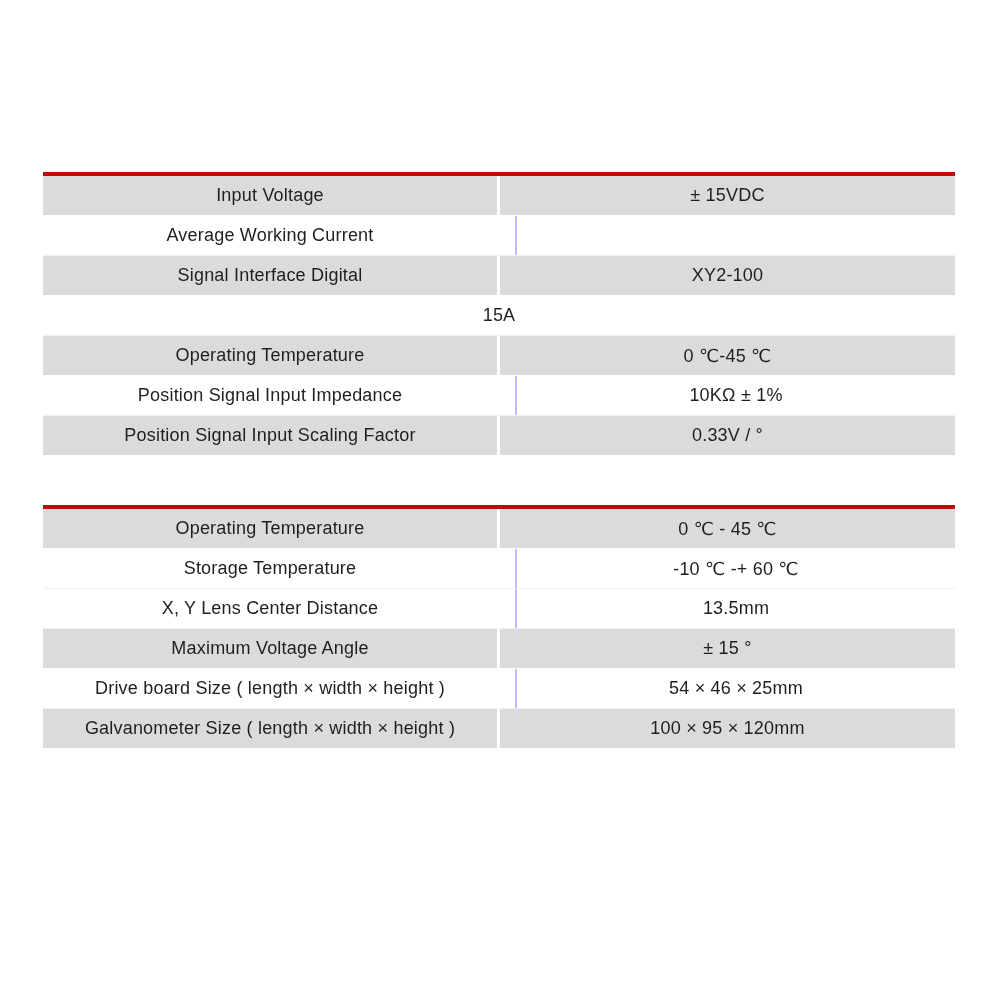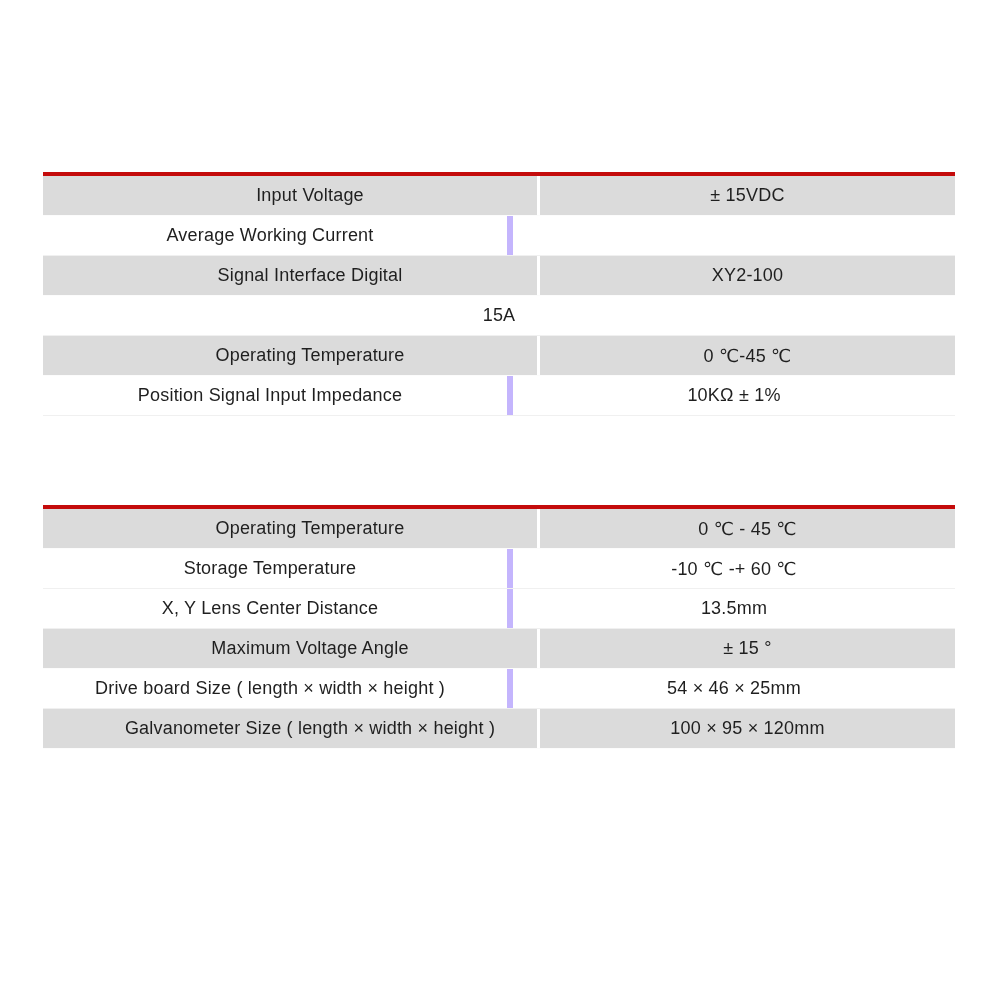--- a/index.html
+++ b/index.html
@@ -47,25 +47,24 @@
     justify-content: center;
     font-size: 18px;
     letter-spacing: 0.2px;
     white-space: nowrap;
   }
   .cell.label {
     flex: 0 0 454px;
   }
   .row.gray .cell.label {
     border-right: 3px solid #ffffff;
-    padding-left: 40px;
   }
   .row.white .cell.label {
-    border-right: 6px solid #c4b5fd;
-    padding-right: 10px;
+    border-right: 2px solid #c4b5fd;
+    padding-right: 18px;
   }
   .cell.value {
     flex: 1 1 auto;
   }
 </style>
 </head>
 <body>
 
 <div id="spec-table-1" class="spec-table">
     <div class="accent-bar" style="background: rgb(196, 11, 11);"></div>
@@ -84,20 +83,24 @@
       <div class="cell value">15A</div>
     </div>
     <div class="row gray">
       <div class="cell label">Operating Temperature</div>
       <div class="cell value">0 ℃-45 ℃</div>
     </div>
     <div class="row white">
       <div class="cell label">Position Signal Input Impedance</div>
       <div class="cell value">10KΩ ± 1%</div>
     </div>
+    <div class="row gray">
+      <div class="cell label">Position Signal Input Scaling Factor</div>
+      <div class="cell value">0.33V / °</div>
+    </div>
   </div>
 <div id="spec-table-2" class="spec-table">
     <div class="accent-bar" style="background: rgb(196, 11, 11);"></div>
     <div class="row gray">
       <div class="cell label">Operating Temperature</div>
       <div class="cell value">0 ℃ - 45 ℃</div>
     </div>
     <div class="row white">
       <div class="cell label">Storage Temperature</div>
       <div class="cell value">-10 ℃ -+ 60 ℃</div>

